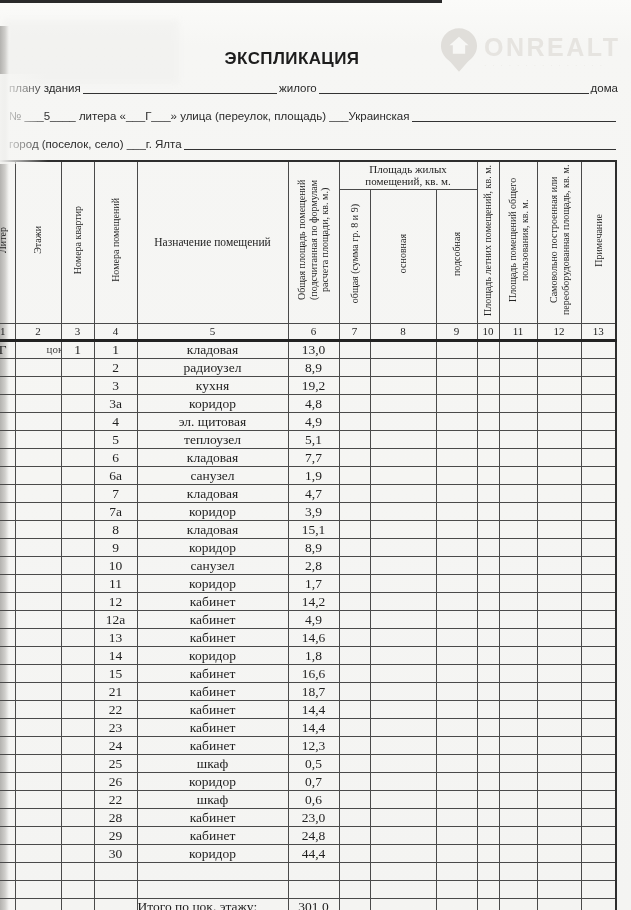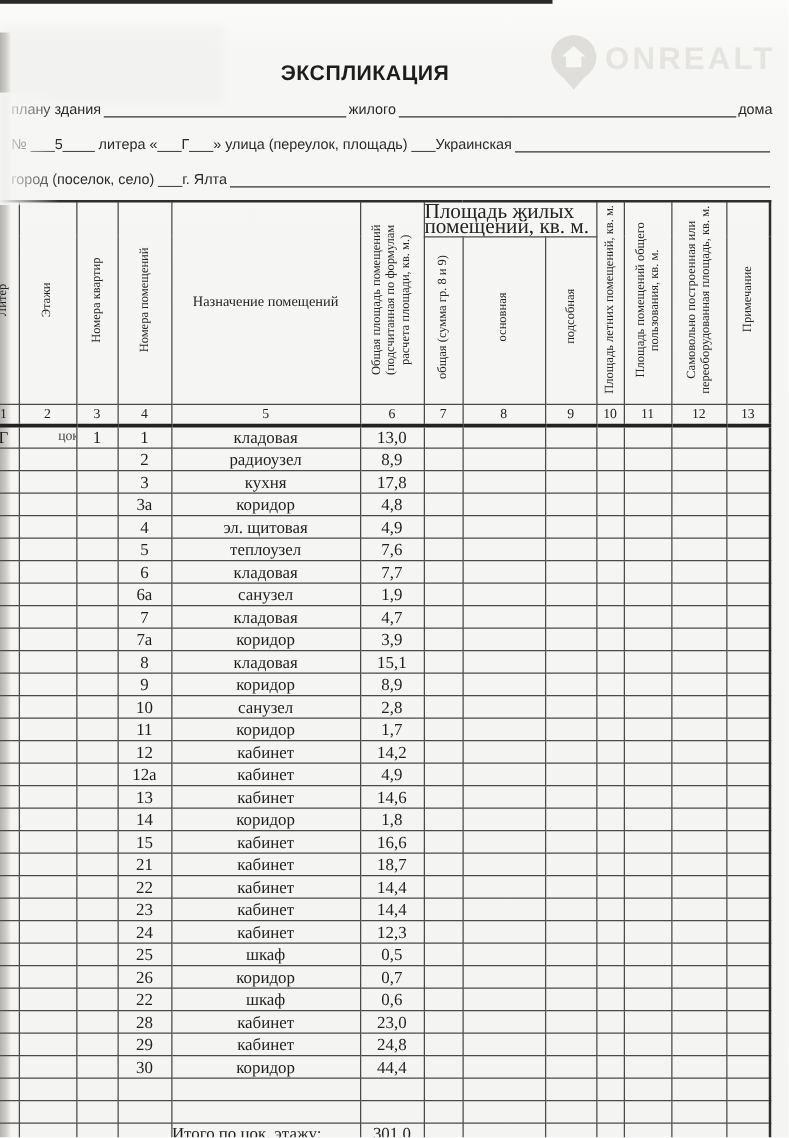--- a/index.html
+++ b/index.html
@@ -31,21 +31,21 @@
         color:#ecebe7;margin-top:2px;white-space:nowrap;overflow:hidden;}
 
   table.expl{position:absolute;left:-11px;top:160px;width:626px;z-index:2;
         border-collapse:collapse;table-layout:fixed;color:#232323;border:2px solid #2e2e2e;}
   .expl th,.expl td{border:1px solid #4a4a4a;padding:0;overflow:hidden;font-weight:normal;}
   tr.h1{height:28px;} tr.h2{height:134px;} tr.nums{height:17px;}
   th.vh{text-align:center;vertical-align:middle;}
   .vt{writing-mode:vertical-rl;transform:rotate(180deg);display:inline-block;
         font-size:10px;line-height:11.5px;max-height:152px;}
   tr.h2 .vt{max-height:128px;}
-  .grp{font-size:17px;line-height:12.5px;text-align:left;vertical-align:middle;}
+  .grp{font-size:11px;line-height:12.5px;text-align:center;vertical-align:middle;}
   .h5head{font-size:11.5px;text-align:center;vertical-align:middle;}
   tr.nums th{font-size:11px;text-align:center;border-bottom:3px solid #222;}
   tbody tr{height:18px;}
   tbody td{font-size:13.5px;line-height:15px;text-align:center;color:#1f1f1f;}
   td.floor{font-size:11px;color:#454545;padding-left:31px;}
   .tl{text-align:left;padding-left:10px;}
 </style>
 </head>
 <body>
 
@@ -171,21 +171,21 @@
           <td></td>
           <td></td>
         </tr>
 
         <tr>
           <td></td>
           <td class="floor"></td>
           <td></td>
           <td>3</td>
           <td>кухня</td>
-          <td>17,8</td>
+          <td>19,2</td>
           <td></td>
           <td></td>
           <td></td>
           <td></td>
           <td></td>
           <td></td>
           <td></td>
         </tr>
 
         <tr>
@@ -219,21 +219,21 @@
           <td></td>
           <td></td>
         </tr>
 
         <tr>
           <td></td>
           <td class="floor"></td>
           <td></td>
           <td>5</td>
           <td>теплоузел</td>
-          <td>7,6</td>
+          <td>5,1</td>
           <td></td>
           <td></td>
           <td></td>
           <td></td>
           <td></td>
           <td></td>
           <td></td>
         </tr>
 
         <tr>

